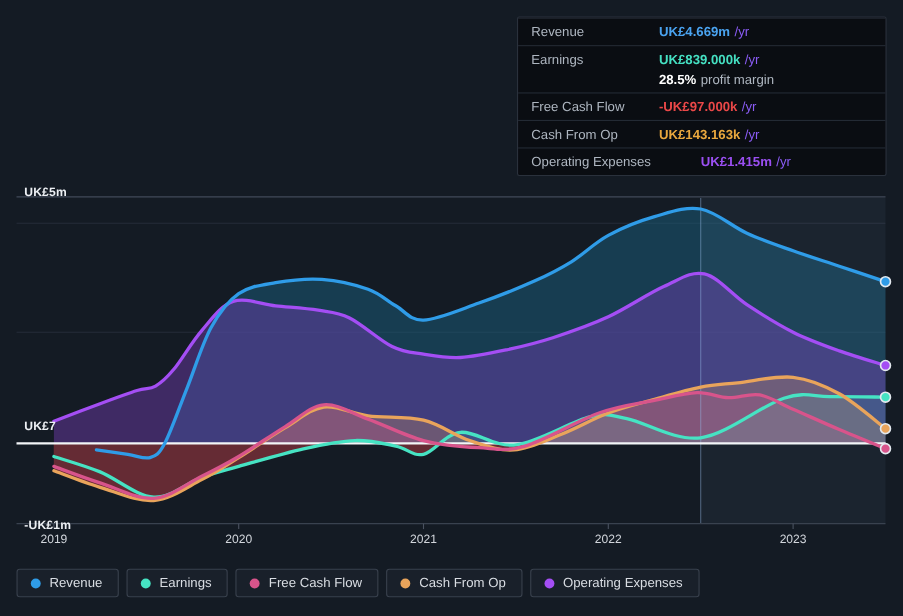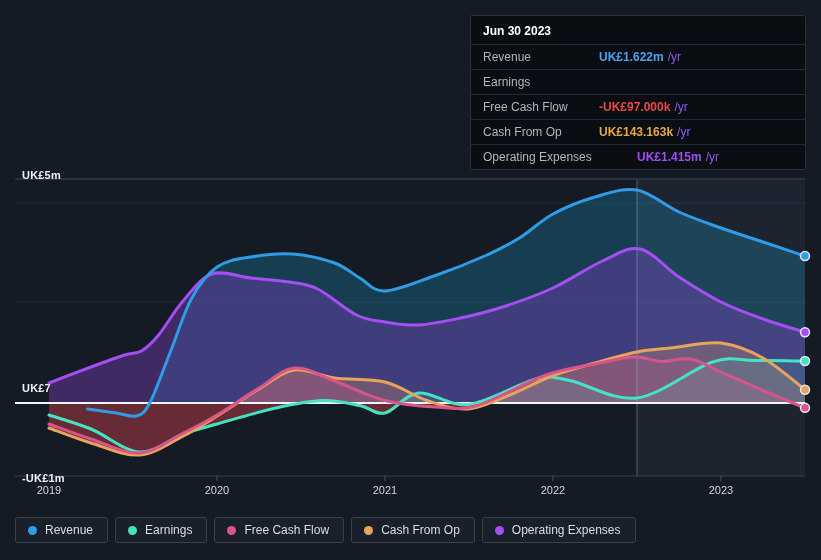--- a/index.html
+++ b/index.html
@@ -99,29 +99,34 @@
     <circle cx="805" cy="361.05" r="4.5" fill="#46e3c3" stroke="#e3e9ef" stroke-width="1.5"></circle>
     <circle cx="805" cy="389.7" r="4.5" fill="#e9a45b" stroke="#e3e9ef" stroke-width="1.5"></circle>
     <circle cx="805" cy="407.85" r="4.5" fill="#d8548b" stroke="#e3e9ef" stroke-width="1.5"></circle>
   </svg>
 
 <span class="ylab ylab-0">UK£5m</span>
 <span class="ylab ylab-1">UK£7</span>
 <span class="ylab ylab-2">-UK£1m</span>
 
 <div class="tooltip">
-  <div class="tt-title">Jun 30 2023</div>
 
   <div class="tt-row">
     <span class="tt-label">Revenue</span>
-    <span class="tt-valcol"><span class="tt-val" style="color: rgb(74, 163, 240);">UK£1.622m</span><span class="tt-suffix">/yr</span></span>
+    <span class="tt-valcol"><span class="tt-val" style="color: rgb(74, 163, 240);">UK£4.669m</span><span class="tt-suffix">/yr</span></span>
   </div>
 
   <div class="tt-row">
     <span class="tt-label">Earnings</span>
+    <span class="tt-valcol">
+      <div><span class="tt-val" style="color: rgb(69, 224, 194);">UK£839.000k</span><span class="tt-suffix">/yr</span></div>
+      <div class="tt-margin">
+        <span class="tt-pm">28.5%</span><span class="tt-pmlab">profit margin</span>
+      </div>
+    </span>
   </div>
 
   <div class="tt-row">
     <span class="tt-label">Free Cash Flow</span>
     <span class="tt-valcol"><span class="tt-val" style="color: rgb(234, 72, 72); text-align: right;">-UK£97.000k</span><span class="tt-suffix">/yr</span></span>
   </div>
 
   <div class="tt-row">
     <span class="tt-label">Cash From Op</span>
     <span class="tt-valcol"><span class="tt-val" style="color: rgb(234, 168, 62);">UK£143.163k</span><span class="tt-suffix">/yr</span></span>

